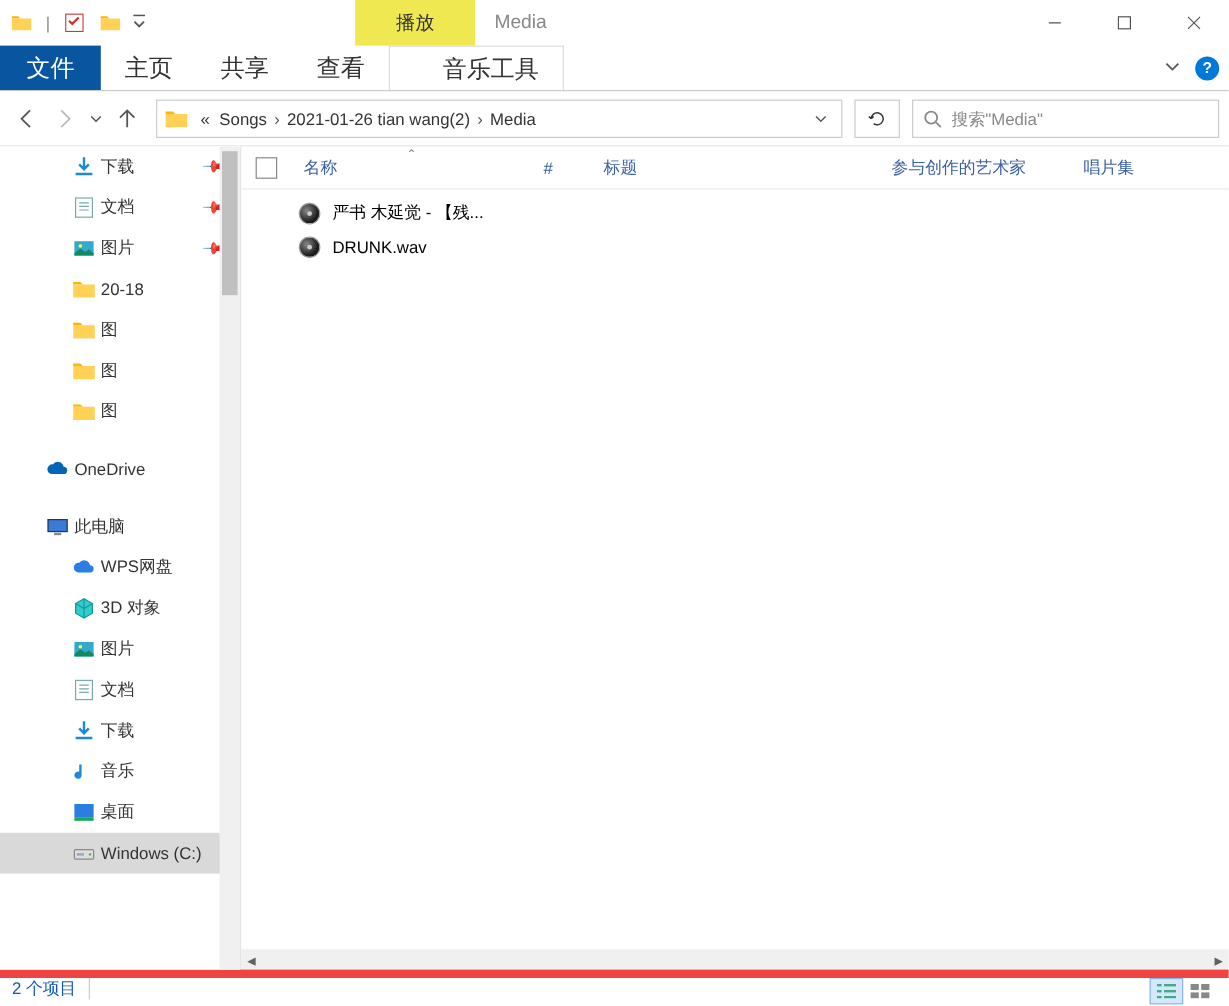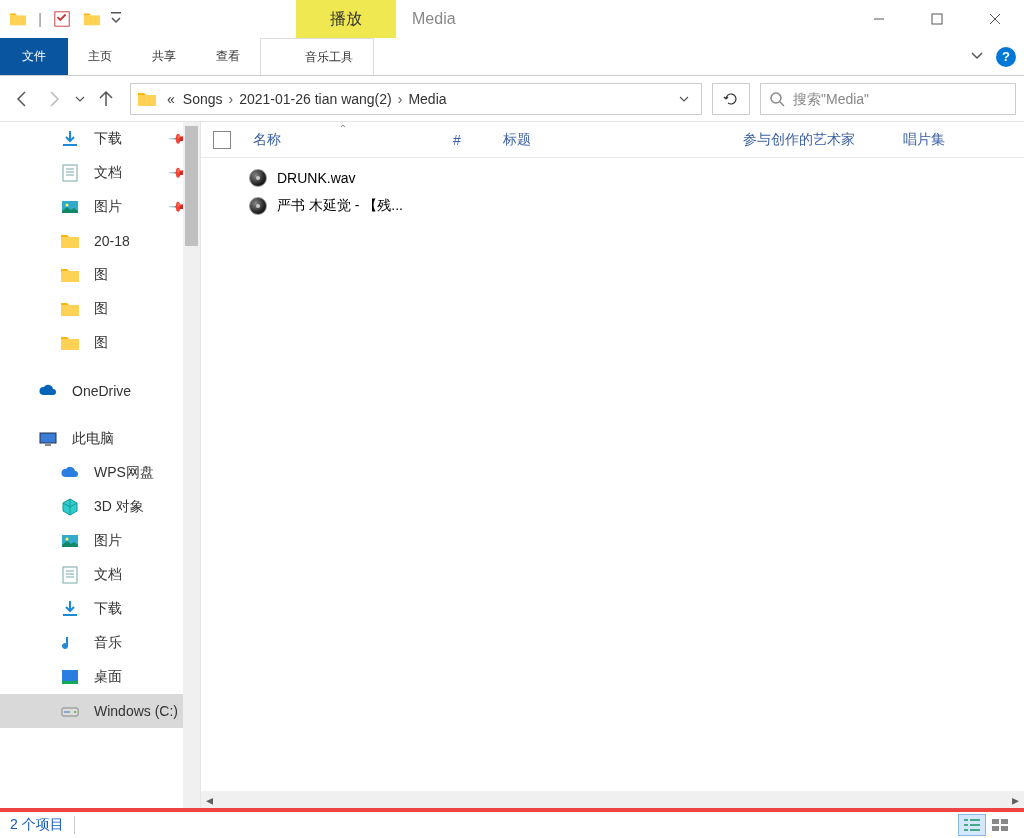--- a/index.html
+++ b/index.html
@@ -11,21 +11,21 @@
 .qat-item { width: 28px; height: 28px; display: flex; align-items: center; justify-content: center; }
 .qat-sep { width: 12px; display: flex; align-items: center; justify-content: center; color: #888; }
 .context-tab { background: #f0e850; color: #333; width: 100px; display: flex; align-items: center; justify-content: center; font-size: 16px; }
 .title-text { flex: 1; display: flex; align-items: center; padding-left: 16px; color: #888; font-size: 16px; }
 .win-controls { display: flex; }
 .win-btn { width: 58px; display: flex; align-items: center; justify-content: center; color: #555; }
 .win-btn svg { width: 12px; height: 12px; }
 
 
 .ribbon { height: 38px; display: flex; align-items: stretch; border-bottom: 1px solid #ccc; position: relative; }
-.ribbon-tab { padding: 0 20px; display: flex; align-items: center; font-size: 12px; color: #333; cursor: default; }
+.ribbon-tab { padding: 0 20px; display: flex; align-items: center; font-size: 20px; color: #333; cursor: default; }
 .ribbon-tab.file { background: #0955a0; color: #fff; padding: 0 22px; }
 .ribbon-tab.context { border: 1px solid #ddd; border-bottom: none; padding-left: 44px; }
 .ribbon-right { position: absolute; right: 8px; top: 0; height: 100%; display: flex; align-items: center; gap: 12px; }
 .ribbon-chevron { color: #555; }
 .help-icon { width: 20px; height: 20px; background: #0078d7; color: #fff; border-radius: 50%; display: flex; align-items: center; justify-content: center; font-size: 13px; font-weight: bold; }
 
 
 .navrow { height: 46px; display: flex; align-items: center; padding: 0 8px; gap: 4px; border-bottom: 1px solid #e5e5e5; }
 .nav-btn { width: 28px; height: 28px; display: flex; align-items: center; justify-content: center; color: #999; }
 .nav-btn.active { color: #555; }
@@ -37,21 +37,21 @@
 .addr-drop { color: #555; padding: 0 6px; }
 .refresh-btn { width: 38px; height: 32px; border: 1px solid #ccc; display: flex; align-items: center; justify-content: center; color: #333; margin-right: 6px; }
 .search-box { width: 256px; height: 32px; border: 1px solid #ccc; display: flex; align-items: center; padding: 0 8px; color: #888; gap: 8px; }
 .search-box input { border: none; outline: none; flex: 1; font-size: 14px; font-family: inherit; color: #333; }
 .search-box input::placeholder { color: #888; }
 
 
 .main { flex: 1; display: flex; min-height: 0; }
 .tree { width: 200px; background: #fff; overflow: hidden; position: relative; }
 .tree-scroll { position: absolute; inset: 0; overflow: hidden; }
-.tree-item { height: 34px; display: flex; align-items: center; padding-left: 38px; gap: 14px; color: #333; position: relative; }
+.tree-item { height: 34px; display: flex; align-items: center; padding-left: 38px; gap: 4px; color: #333; position: relative; }
 .tree-item.depth1 { padding-left: 38px; }
 .tree-item.depth2 { padding-left: 60px; }
 .tree-item.selected { background: #d9d9d9; }
 .tree-item .pin { position: absolute; right: 12px; color: #666; transform: rotate(45deg); }
 .tree-icon { width: 20px; height: 20px; flex-shrink: 0; }
 .tree-sb { position: absolute; right: 0; top: 0; width: 17px; height: 100%; background: #f0f0f0; }
 .tree-sb-thumb { position: absolute; left: 2px; right: 2px; top: 4px; height: 120px; background: #c0c0c0; }
 
 .content { flex: 1; display: flex; flex-direction: column; border-left: 1px solid #e5e5e5; min-width: 0; }
 .col-headers { height: 36px; display: flex; align-items: center; border-bottom: 1px solid #e8e8e8; color: #395fa2; padding-left: 12px; white-space: nowrap; overflow: hidden; }
@@ -65,21 +65,21 @@
 
 .file-list { flex: 1; padding-top: 6px; }
 .file-row { height: 28px; display: flex; align-items: center; padding-left: 48px; gap: 10px; }
 .file-icon { width: 18px; height: 18px; flex-shrink: 0; }
 
 .h-sb { height: 17px; background: #f0f0f0; display: flex; align-items: center; }
 .h-sb-btn { width: 17px; height: 17px; display: flex; align-items: center; justify-content: center; color: #606060; }
 .h-sb-track { flex: 1; }
 
 
-.statusbar { height: 30px; border-top: 4px solid #ef4444; display: flex; align-items: center; padding: 0 10px; color: #1059b7; }
+.statusbar { height: 30px; border-top: 7px solid #ef4444; display: flex; padding: 0 10px; color: #1059b7; }
 .statusbar .spacer { flex: 1; }
 .view-btn { width: 28px; height: 22px; border: 1px solid transparent; display: flex; align-items: center; justify-content: center; }
 .view-btn.active { border-color: #8ab8e6; background: #d5e8fb; }
 
 
 .folder-svg { fill: #ffd256; }
 .folder-svg .tab { fill: #ffb400; }
 
 .audio-icon { border-radius: 50%; background: radial-gradient(circle at 35% 35%, #888 0%, #555 30%, #222 60%, #000 100%); border: 1px solid #999; position: relative; }
 .audio-icon::after { content: ""; position: absolute; left: 50%; top: 50%; width: 4px; height: 4px; background: #ccc; border-radius: 50%; transform: translate(-50%,-50%); }
@@ -339,25 +339,25 @@
       <div class="chk"></div>
       <div class="col-h name"><span class="sort">⌃</span><span>名称</span></div>
       <div class="col-h num">#</div>
       <div class="col-h title">标题</div>
       <div class="col-h artist">参与创作的艺术家</div>
       <div class="col-h">唱片集</div>
     </div>
     <div class="file-list" id="file-list">
         <div class="file-row">
           <span class="file-icon audio-icon"></span>
-          <span>DRUNK.wav</span>
+          <span>严书 木延觉 - 【残...</span>
         </div>
         <div class="file-row">
           <span class="file-icon audio-icon"></span>
-          <span>严书 木延觉 - 【残...</span>
+          <span>DRUNK.wav</span>
         </div>
       </div>
     <div class="h-sb">
       <div class="h-sb-btn">◂</div>
       <div class="h-sb-track"></div>
       <div class="h-sb-btn">▸</div>
     </div>
   </div>
 </div>
 

